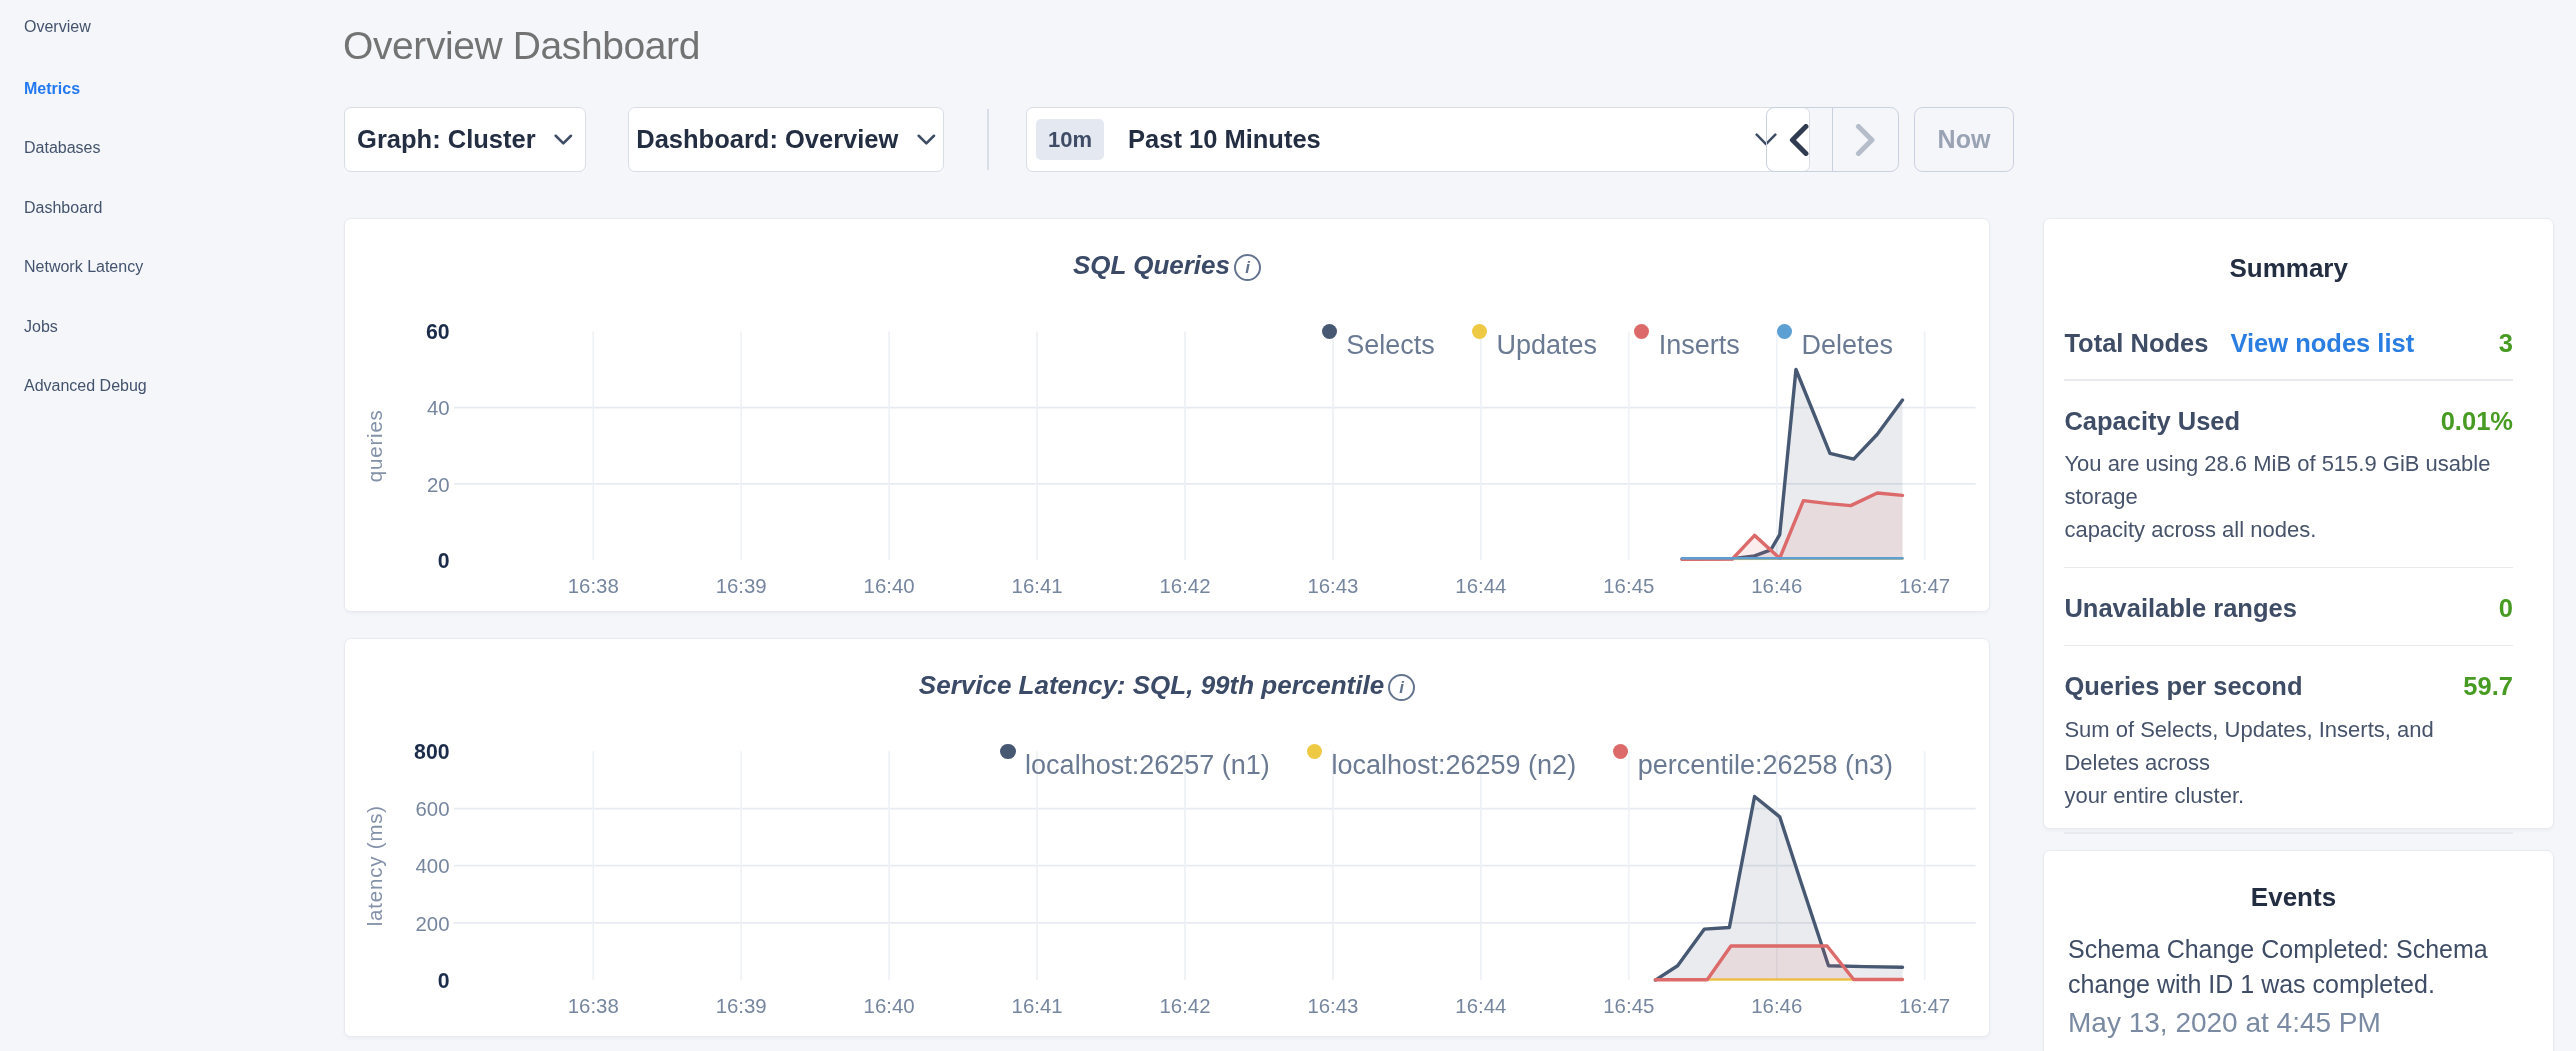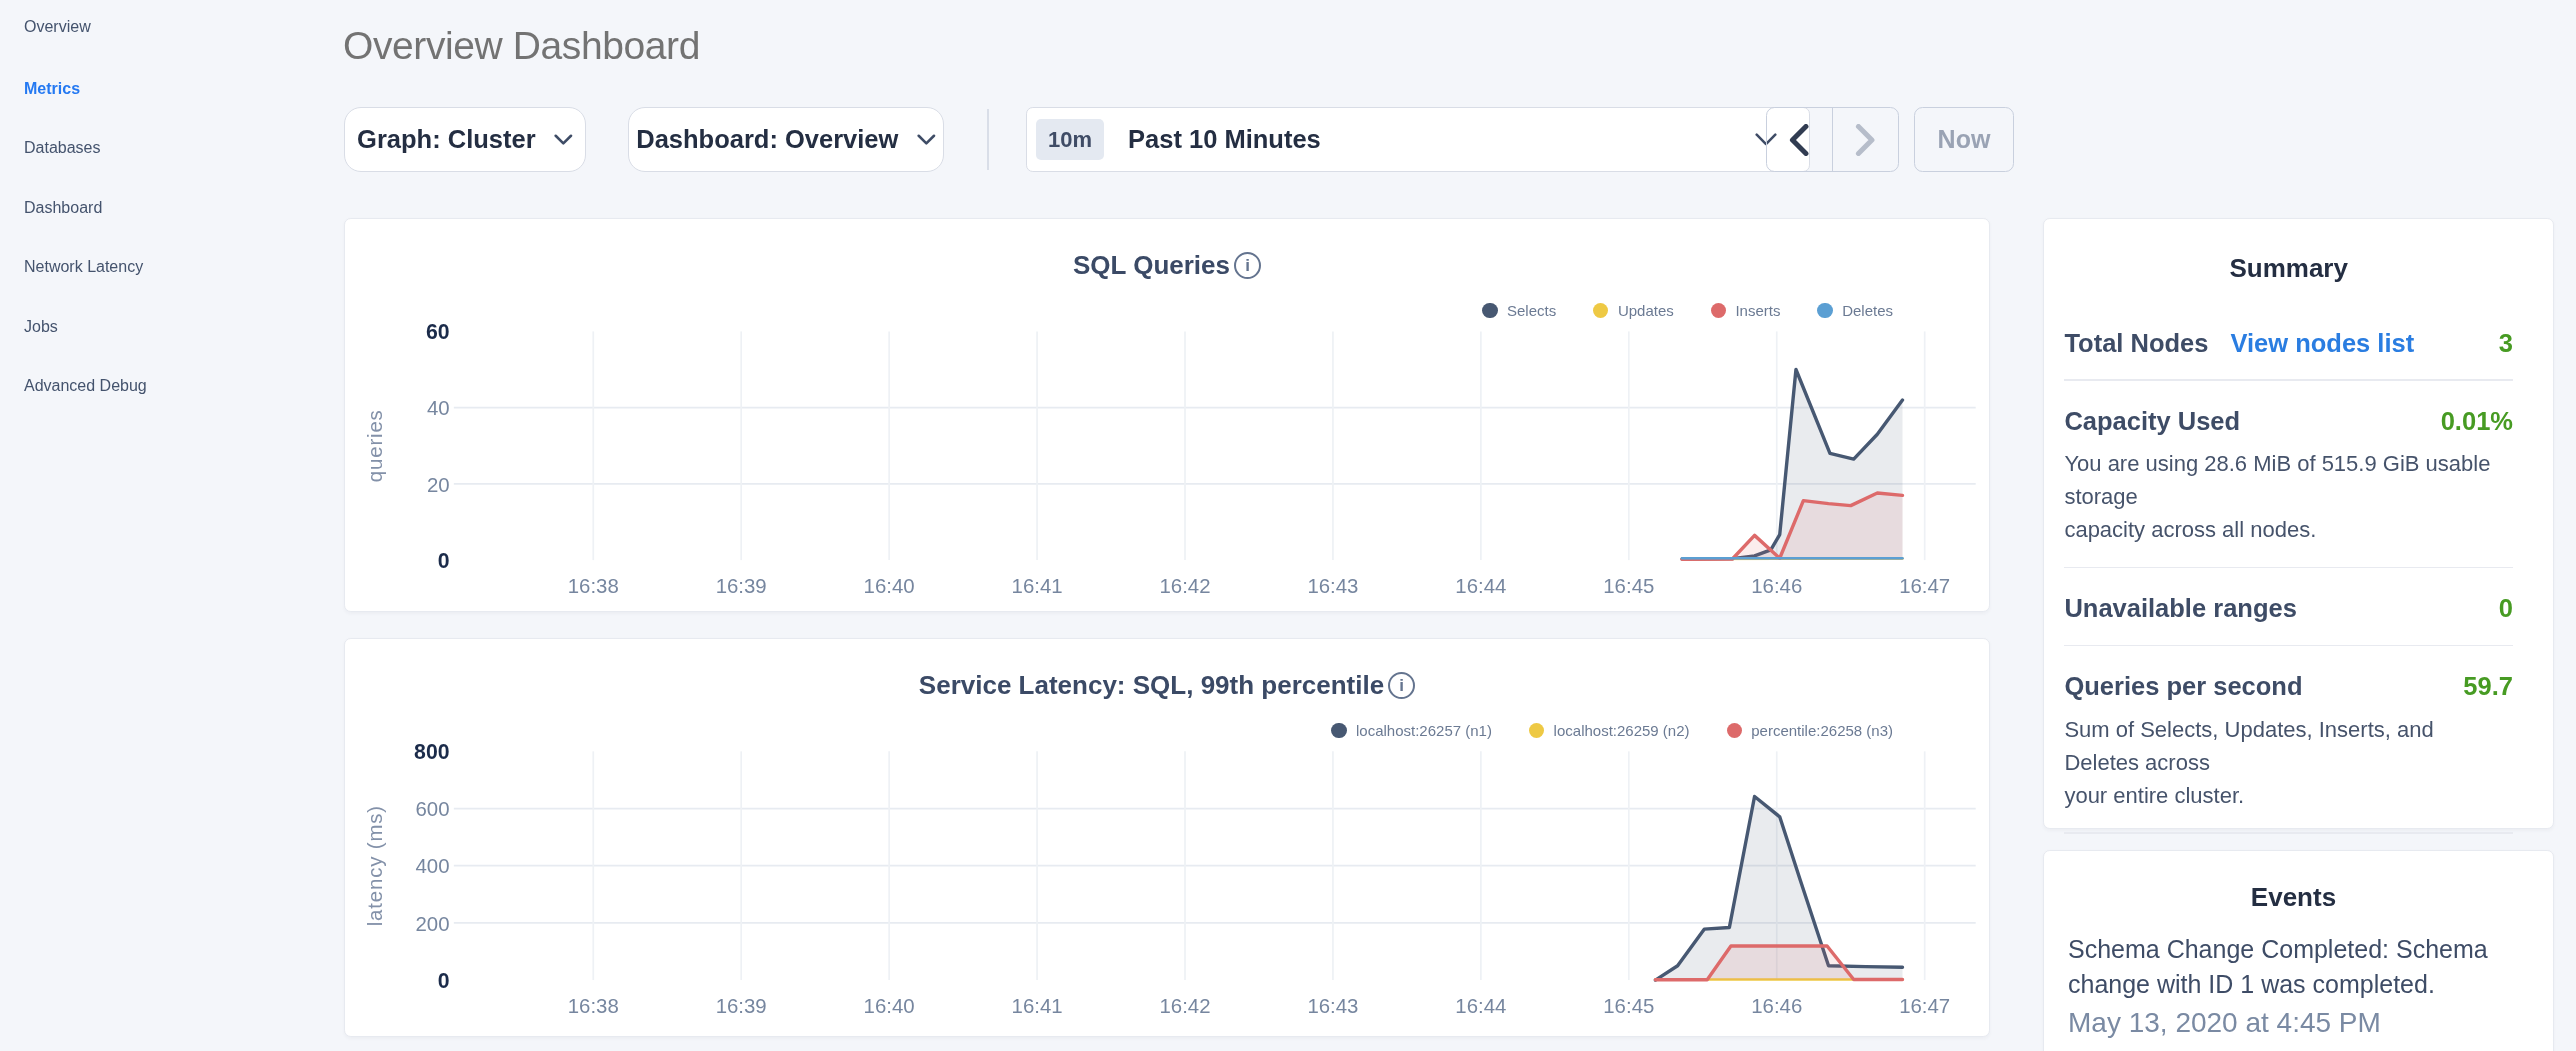--- a/index.html
+++ b/index.html
@@ -17,21 +17,21 @@
     font-size:16px; font-weight:500; color:#44536d; cursor:pointer; white-space:nowrap;
   }
   .side-item.active { color:#2479f2; font-weight:700; }
   
   .page-title {
     position:absolute; left:343px; top:24px; font-size:39px; font-weight:500;
     color:#737373; letter-spacing:-0.4px;
   }
   .ctrl-btn {
     position:absolute; top:107px; height:65px; background:#fff;
-    border:1.7px solid #d9dde6; border-radius:17px; display:flex; align-items:center;
+    border:1.7px solid #d9dde6; border-radius:7px; display:flex; align-items:center;
     justify-content:center; gap:18.7px; font-size:25.5px; font-weight:700; color:#242e42;
     cursor:pointer;
   }
   .ctrl-divider { position:absolute; left:987px; top:109px; width:1.7px; height:61px; background:#d9dee8; }
   .time-box {
     position:absolute; left:1026px; top:107px; width:784px; height:65px; background:#fff;
     border:1.7px solid #d9dde6; border-radius:6.8px; display:flex; align-items:center;
     padding:0 32px 0 9px; cursor:pointer;
   }
   .time-badge {
@@ -52,34 +52,34 @@
   }
   
   .card {
     position:absolute; background:#fff; border:0.9px solid #e7eaf0; border-radius:6.8px;
     box-shadow:0 1.7px 3.4px rgba(40,50,70,0.04);
   }
   .chart-card-1 { left:344px; top:218px; width:1646px; height:394px; }
   .chart-card-2 { left:344px; top:638px; width:1646px; height:399px; }
   .chart-title-row {
     position:absolute; top:31px; left:0; width:100%; display:flex;
-    align-items:center; justify-content:center; gap:4px;
+    align-items:flex-end; justify-content:center; gap:4px;font-style:italic;
   }
   .chart-title { font-size:26px; font-weight:700; color:#3b4a66; }
   .info-icon {
     width:27px; height:27px; border:2.1px solid #64748f; border-radius:50%;
     display:flex; align-items:center; justify-content:center;
     font-size:17px; font-weight:700; color:#64748f; cursor:pointer;
   }
   .legend-row {
     position:absolute; top:83px; right:96px; display:flex; gap:37px; align-items:center;
   }
   .legend-item { display:flex; align-items:center; gap:9.4px; cursor:pointer; }
   .legend-dot { width:15.3px; height:15.3px; border-radius:50%; }
-  .legend-label { font-size:15px; color:#6b7a93; }
+  .legend-label { font-size:27px; color:#6b7a93;margin-top:28px; }
   .chart-svg { position:absolute; left:0; top:0; }
   .grid-h { stroke:#e7ebf1; stroke-width:2; }
   .grid-v { stroke:#eef1f5; stroke-width:2; }
   .tk { fill:#76869f; font-size:24px; }
   .tk-ex { fill:#1b2b4a; font-size:25px; font-weight:700; }
   .axis-unit { fill:#8391a9; font-size:24px; letter-spacing:1px; }
   
   .summary-card { left:2043px; top:218px; width:511px; height:611px; padding:32px 40px 0 20.4px; }
   .panel-title { text-align:center; font-size:26px; font-weight:700; color:#242e42; height:34px; line-height:34px; }
   .sum-row { display:flex; align-items:baseline; height:31px; line-height:31px; }

